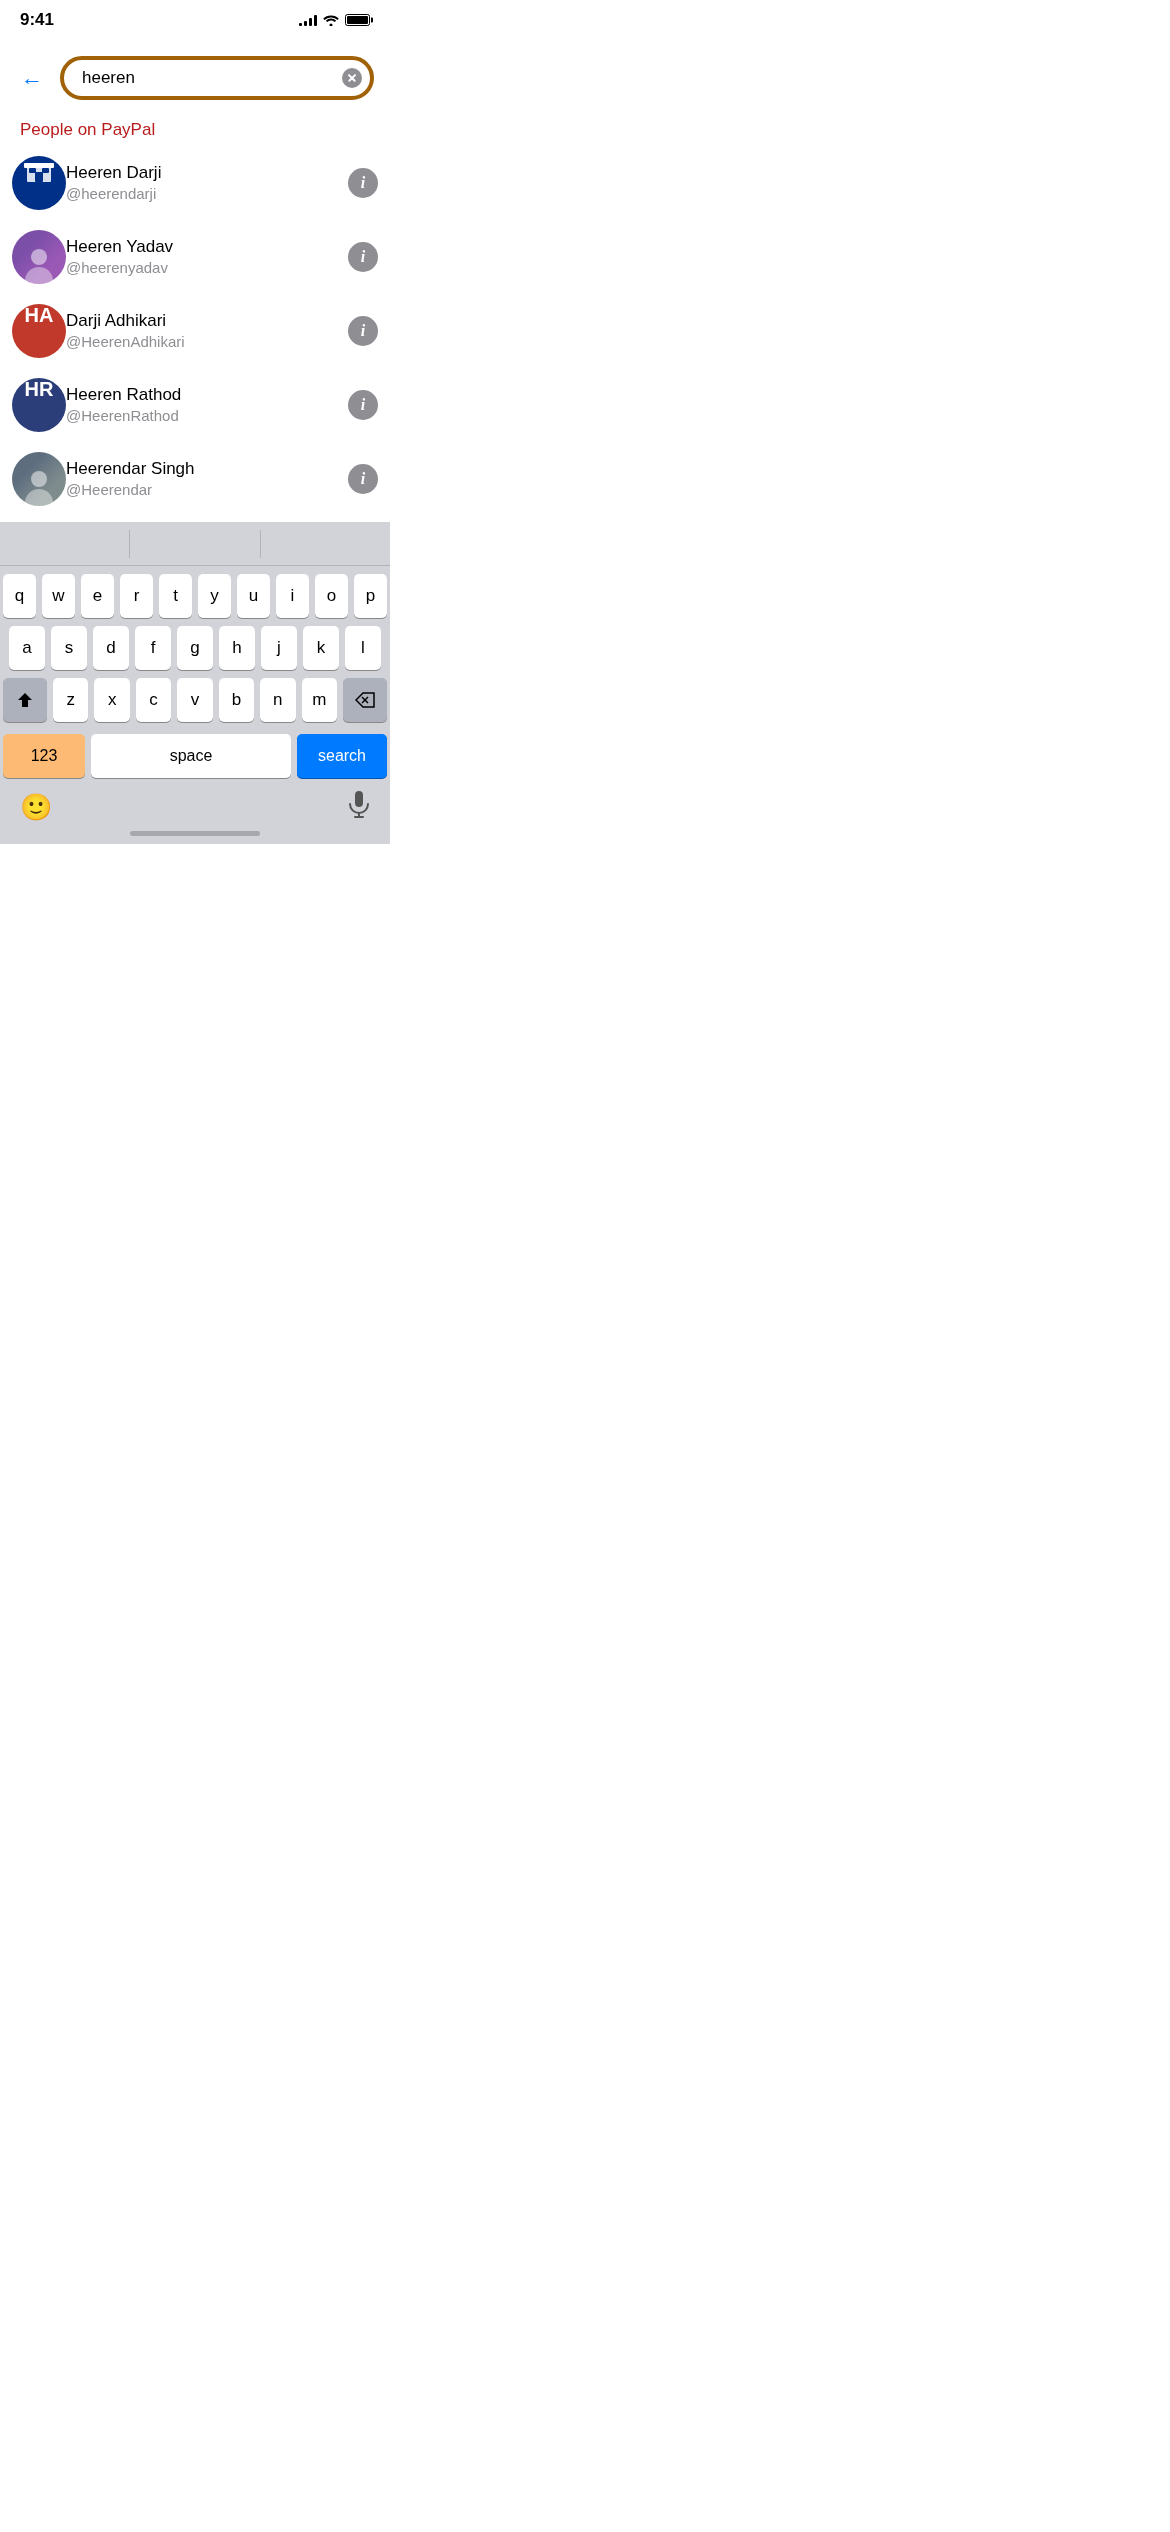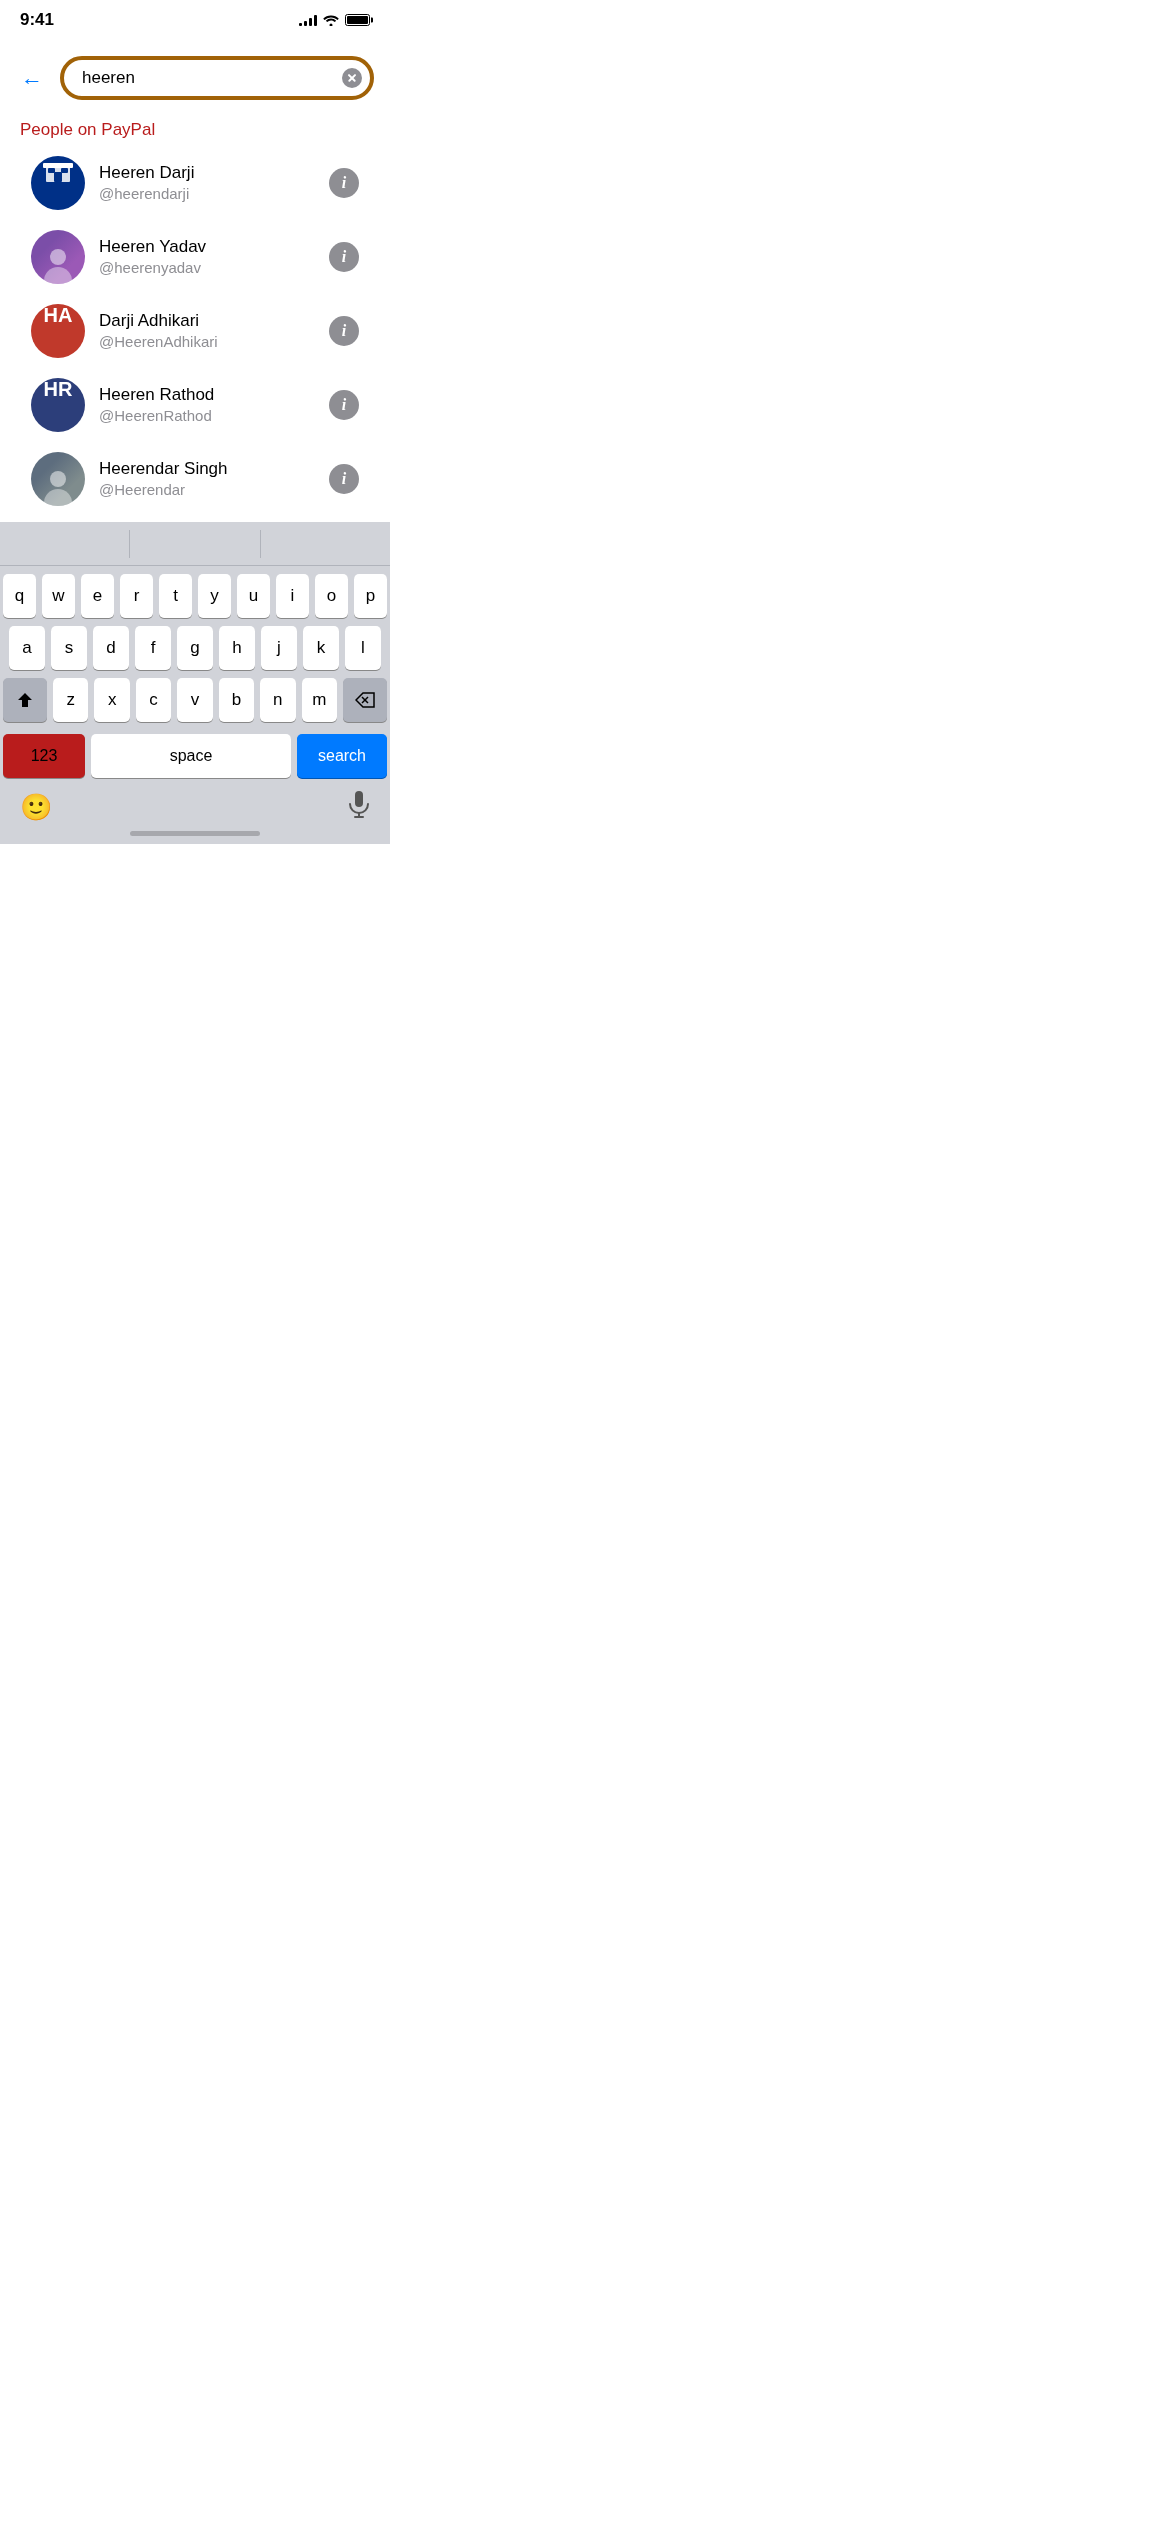--- a/index.html
+++ b/index.html
@@ -155,22 +155,22 @@
     }
 
     
     .people-list {
       list-style: none;
     }
 
     .person-item {
       display: flex;
       align-items: center;
-      padding: 10px 31px;
-      gap: 14px;
+      padding: 10px 12px;
+      gap: 0;
       cursor: pointer;
     }
 
     .person-avatar {
       width: 54px;
       height: 54px;
       border-radius: 50%;
       flex-shrink: 0;
       display: flex;
       align-items: flex-start;
@@ -319,21 +319,21 @@
     .key-row-bottom {
       display: flex;
       gap: 6px;
       padding: 0 3px;
       margin-bottom: 4px;
     }
 
     .key-123 {
       width: 82px;
       height: 44px;
-      background: #b91c1c;
+      background: #fdba74;
       border-radius: 5px;
       display: flex;
       align-items: center;
       justify-content: center;
       font-size: 16px;
       color: #000;
       cursor: pointer;
       box-shadow: 0 1px 0 #888;
       flex-shrink: 0;
     }

